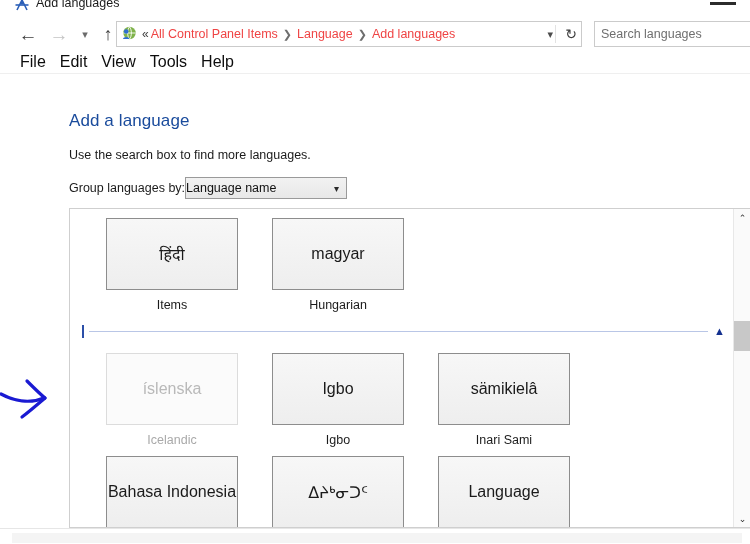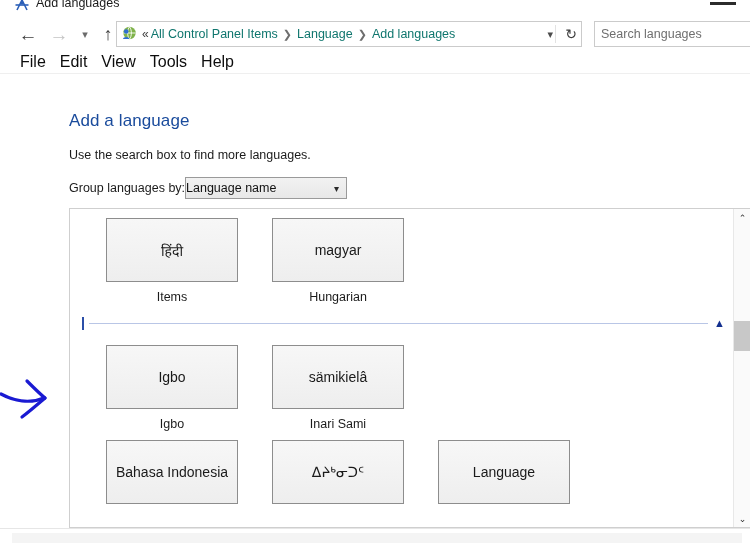--- a/index.html
+++ b/index.html
@@ -74,21 +74,21 @@
     font-size: 12.5px; color: #1d1d1d;
     white-space: nowrap;
     overflow: hidden;
     margin-left: 4px;
   }
   .crumb-sep {
     color: #6e6e6e; font-size: 11px; margin: 0 5px;
     display: inline-block;
   }
   .crumb-root { color: #3c3c3c; font-size: 12px; margin-right: 2px; }
-  .crumb { color: #0f766e; }
+  .crumb { color: #ef4444; }
   .addr-chevron {
     position: absolute; right: 28px; top: 50%; transform: translateY(-50%);
     font-size: 11px; color: #4c4c4c;
   }
   .addr-sep {
     position: absolute; right: 25px; top: 3px; bottom: 3px;
     width: 1px; background: #e2e2e2;
   }
   .addr-refresh {
     position: absolute; right: 4px; top: 50%; transform: translateY(-50%);
@@ -182,25 +182,25 @@
     position: relative;
     display: flex;
     padding-left: 19px;
   }
   .tilecell {
     width: 166px;
     display: flex; flex-direction: column; align-items: center;
     padding-top: 9px;
   }
   .tile {
-    width: 132px; height: 64px;
+    width: 132px; height: 72px;
     border: 1px solid #8d8d8d;
     background: linear-gradient(#f7f7f7, #eeeeee);
     display: flex; align-items: center; justify-content: center;
-    font-size: 14px; color: #1a1a1a;
+    font-size: 16px; color: #1a1a1a;
     overflow: hidden;
   }
   .tile.disabled {
     border-color: #dcdcdc;
     background: #fbfbfb;
     color: #b9b9b9;
   }
   .tile-caption {
     margin-top: 8px;
     font-size: 12.5px; color: #1b1b1b;
@@ -358,20 +358,24 @@
         </div>
 
         <div class="groupsep">
           <span class="letter"></span>
           <span class="rule"></span>
           <span class="collapse">▲</span>
         </div>
 
         <div class="tilerow">
           <div class="tilecell">
+            <div class="tile disabled">íslenska</div>
+            <div class="tile-caption disabled">Icelandic</div>
+          </div>
+          <div class="tilecell">
             <div class="tile">Igbo</div>
             <div class="tile-caption">Igbo</div>
           </div>
           <div class="tilecell">
             <div class="tile">sämikielâ</div>
             <div class="tile-caption">Inari Sami</div>
           </div>
         </div>
 
         <div class="tilerow">

